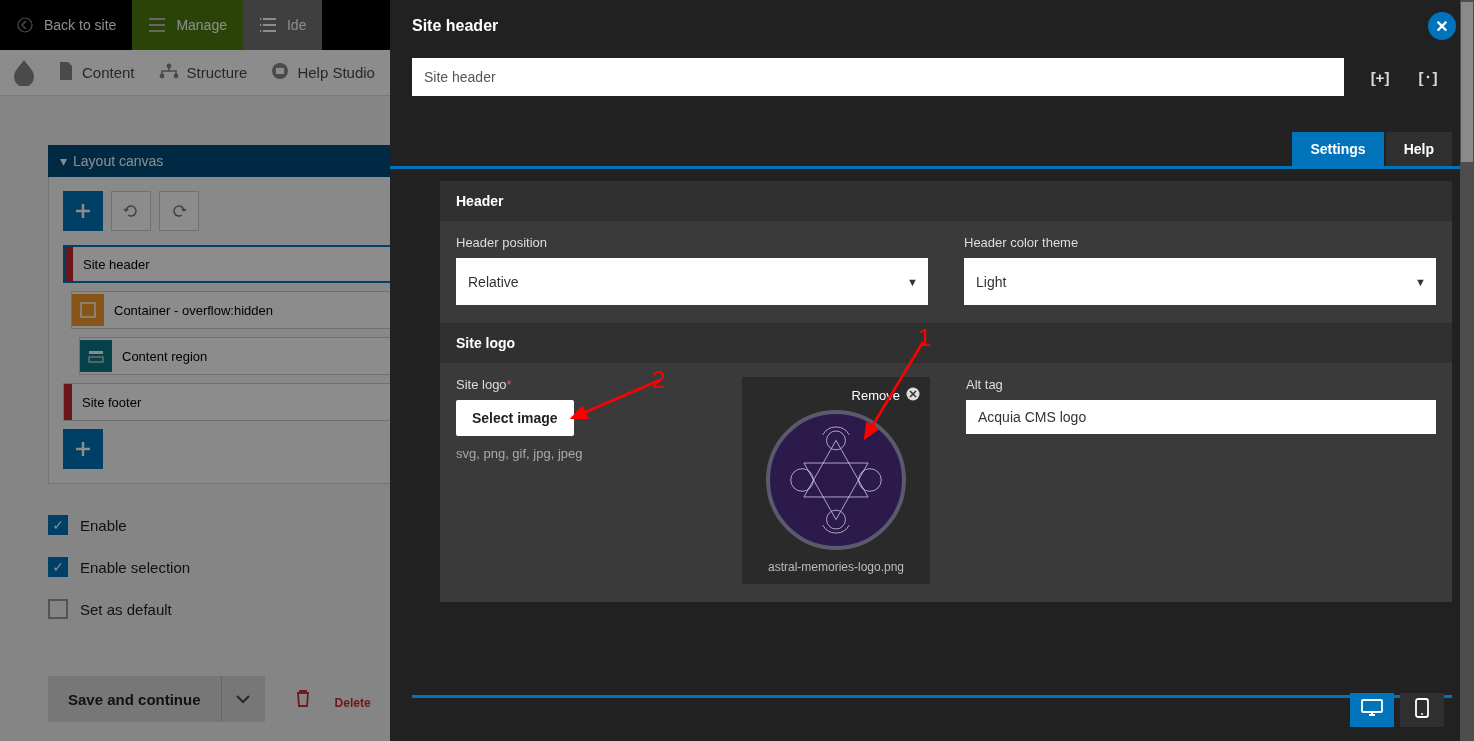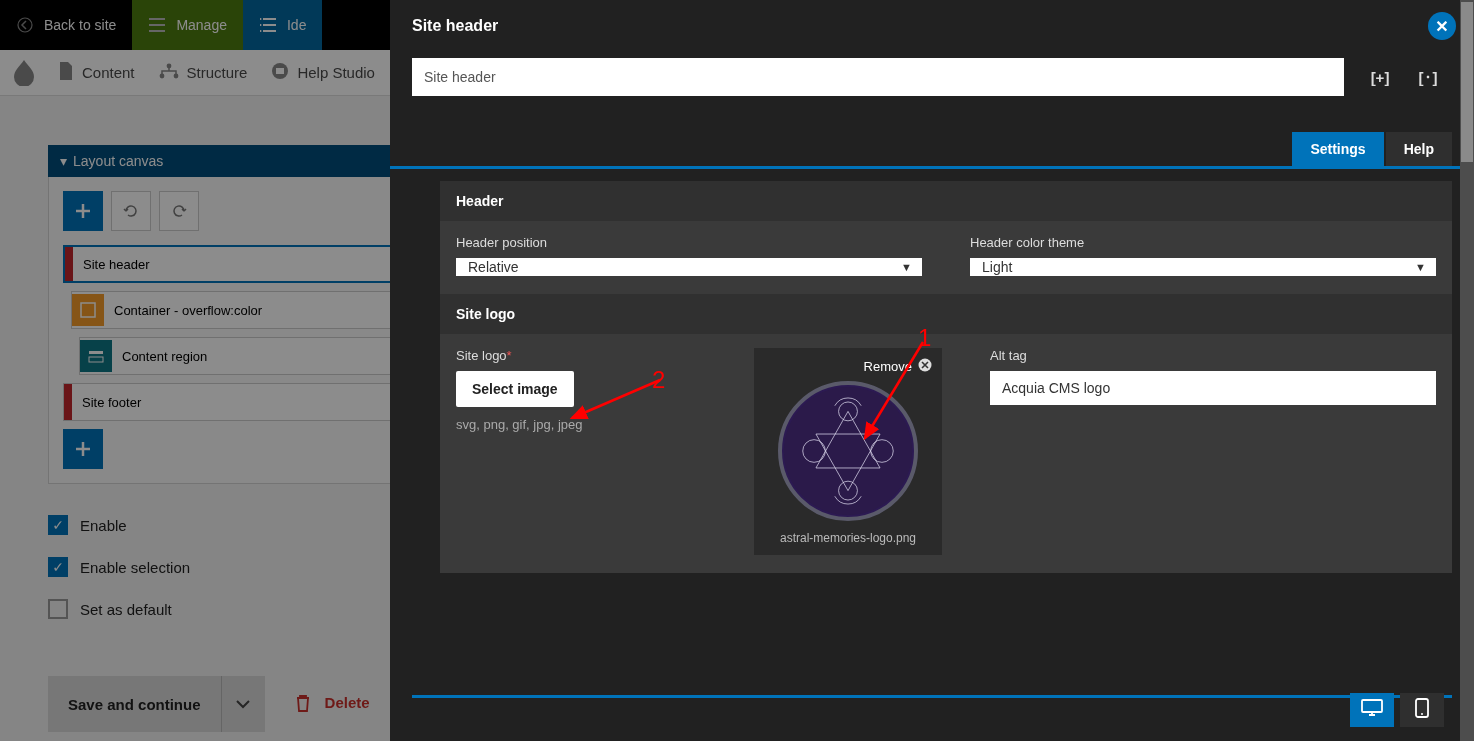--- a/index.html
+++ b/index.html
@@ -5,21 +5,21 @@
   * { box-sizing: border-box; margin: 0; padding: 0; font-family: -apple-system, BlinkMacSystemFont, "Segoe UI", Helvetica, Arial, sans-serif; }
   body { width: 1474px; height: 741px; background: #494949; position: relative; overflow: hidden; }
 
   
   .bg { position: absolute; inset: 0; }
   .dim { position: absolute; inset: 0; background: rgba(0,0,0,0.45); pointer-events:none; z-index: 5; }
 
   
   .topbar { height: 50px; background: #000; color: #fff; display: flex; align-items: center; font-size: 14px; }
   .tb-item { display: flex; align-items: center; height: 100%; padding: 0 16px; gap: 10px; cursor: pointer; }
-  .tb-item.active { background: #0369a1; color: #fff; }
+  .tb-item.active { background: #737373; color: #fff; }
   .tb-item.manage { background: #4d7c0f; }
   .tb-icon { width: 18px; height: 18px; display: inline-flex; align-items: center; justify-content: center; }
 
   
   .adminmenu { height: 46px; background: #fff; color: #4a4a4a; display: flex; align-items: center; padding: 0 14px; gap: 24px; font-size: 15px; border-bottom: 1px solid #ddd; }
   .am-item { display: flex; align-items: center; gap: 8px; cursor: pointer; }
   .drupal-drop { width:20px; height:26px; }
 
   
   .pagebg { position:absolute; top:96px; left:0; right:0; bottom:0; background: #f3f3f3; }
@@ -40,49 +40,49 @@
   .ibox.orange { background:#f59c2b; width:32px; height:32px; margin-left:0; margin-right:10px; }
   .ibox.teal { background:#0e7785; width:32px; height:32px; margin-left:0; margin-right:10px; }
   .lc-item .lbl { padding-left: 10px; }
 
   
   .opts { position:absolute; left:48px; top: 515px; }
   .opt { display:flex; align-items:center; gap:12px; font-size:15px; color:#222; margin-bottom:22px; }
   .cbx { width:20px; height:20px; border:2px solid #0073ba; background:#0073ba; display:inline-flex; align-items:center; justify-content:center; color:#fff; font-size:14px; }
   .cbx.unchecked { background:transparent; border-color:#999; }
   .save-row { position:absolute; left:48px; top: 676px; display:flex; align-items:center; gap:30px; }
-  .save-btn { background:#d9d9d9; height:56px; display:flex; align-items:center; }
+  .save-btn { background:#d9d9d9; height:46px; display:flex; align-items:center; }
   .save-btn .main { padding:0 20px; font-size:15px; font-weight:600; color:#222; }
   .save-btn .dd { width:44px; height:100%; border-left:1px solid #b8b8b8; display:flex; align-items:center; justify-content:center; }
-  .delete { color:#c9302c; font-size:15px; font-weight:600; display:flex; align-items:flex-start; gap:14px; }
+  .delete { color:#c9302c; font-size:12px; font-weight:600; display:flex; align-items:flex-end; gap:24px; }
 
   
   .modal { position:absolute; right:0; top:0; bottom:0; width: 1084px; background:#212121; color:#e4e4e4; z-index: 10; display:flex; flex-direction:column; }
   .modal-top { display:flex; align-items:center; justify-content:space-between; padding: 12px 18px 8px 22px; }
   .modal-title { font-size:16px; font-weight:600; color:#fff; }
   .close-btn { width:28px; height:28px; border-radius:50%; background:#0073ba; color:#fff; display:flex; align-items:center; justify-content:center; font-size:16px; font-weight:bold; cursor:pointer; }
 
   .name-row { display:flex; align-items:center; gap:24px; padding: 10px 22px 20px; }
   .name-input { flex:0 0 932px; height:38px; background:#fff; border:none; padding:0 12px; font-size:14px; color:#555; }
   .icon-btn { width:24px; height:24px; display:flex; align-items:center; justify-content:center; cursor:pointer; font-size:15px; color:#ddd; font-weight:bold; }
 
   .tabs-row { display:flex; justify-content:flex-end; padding: 16px 22px 0; gap:2px; }
   .tab { padding: 9px 18px; background:#2f2f2f; color:#fff; font-size:14px; font-weight:600; cursor:pointer; }
   .tab.active { background:#0073ba; }
   .blue-rule { height:3px; background:#0073ba; margin: 0 0 0 0; }
 
   .form-scroll { flex:1; overflow-y:auto; padding: 12px 22px; }
   .section { background:#3a3a3a;margin-left:28px; }
   .section-h { background:#303030; padding: 12px 16px; font-size:14px; font-weight:600; color:#fff; }
-  .section-body { padding: 14px 16px 18px; display:flex; gap:48px; }
+  .section-body { padding: 14px 16px 18px; display:flex; gap:36px; }
   .field { flex:1; }
   .flabel { font-size:13px; color:#ddd; margin-bottom:8px; display:block; }
   .req { color:#e55; }
   .sel { position:relative; }
-  .sel-input { width:100%; height:18px; background:#fff; border:none; padding: 4px 12px; font-size:14px; color:#333; }
+  .sel-input { width:100%; height:47px; background:#fff; border:none; padding: 4px 12px; font-size:14px; color:#333; }
   .sel-caret { position:absolute; right:10px; top:50%; transform:translateY(-50%); font-size:11px; color:#333; pointer-events:none; }
   .text-input { width:100%; height:34px; background:#fff; border:none; padding: 0 12px; font-size:14px; color:#333; }
 
   .white-btn { background:#fff; color:#222; font-size:14px; font-weight:600; border:none; padding: 10px 16px; cursor:pointer; border-radius:2px; }
   .hint { font-size:13px; color:#aaa; margin-top:10px; }
 
   .img-card { background:#2a2a2a; width:188px; padding:10px; position:relative; margin-left:50px; }
   .img-remove { text-align:left; font-size:13px; color:#fff; display:flex; justify-content:flex-end; align-items:center; gap:6px; cursor:pointer; margin-bottom:6px; }
   .img-thumb { width:140px; height:140px; border-radius:50%; background:#2c1a52; margin: 0 auto 10px; display:block; border:4px solid #5a5a6a; position:relative; overflow:hidden; }
   .img-name { text-align:center; font-size:12px; color:#bbb; }
@@ -207,21 +207,21 @@
       <div class="lc-item selected">
         <div class="stripe"></div>
         <span class="lbl">Site header</span>
       </div>
       <div class="lc-item indent1" style="padding-left:0;">
         <div class="ibox orange">
           <svg width="16" height="16" viewBox="0 0 16 16">
               <rect x="1" y="1" width="14" height="14" fill="none" stroke="#fff" stroke-width="1.5"></rect>
             </svg>
         </div>
-        <span>Container - overflow:color</span>
+        <span>Container - overflow:hidden</span>
       </div>
       <div class="lc-item indent2" style="padding-left:0;">
         <div class="ibox teal">
           <svg width="16" height="16" viewBox="0 0 16 16">
               <rect x="1" y="3" width="14" height="3" fill="#fff"></rect>
               <rect x="1" y="9" width="14" height="5" fill="none" stroke="#fff"></rect>
             </svg>
         </div>
         <span>Content region</span>
       </div>

